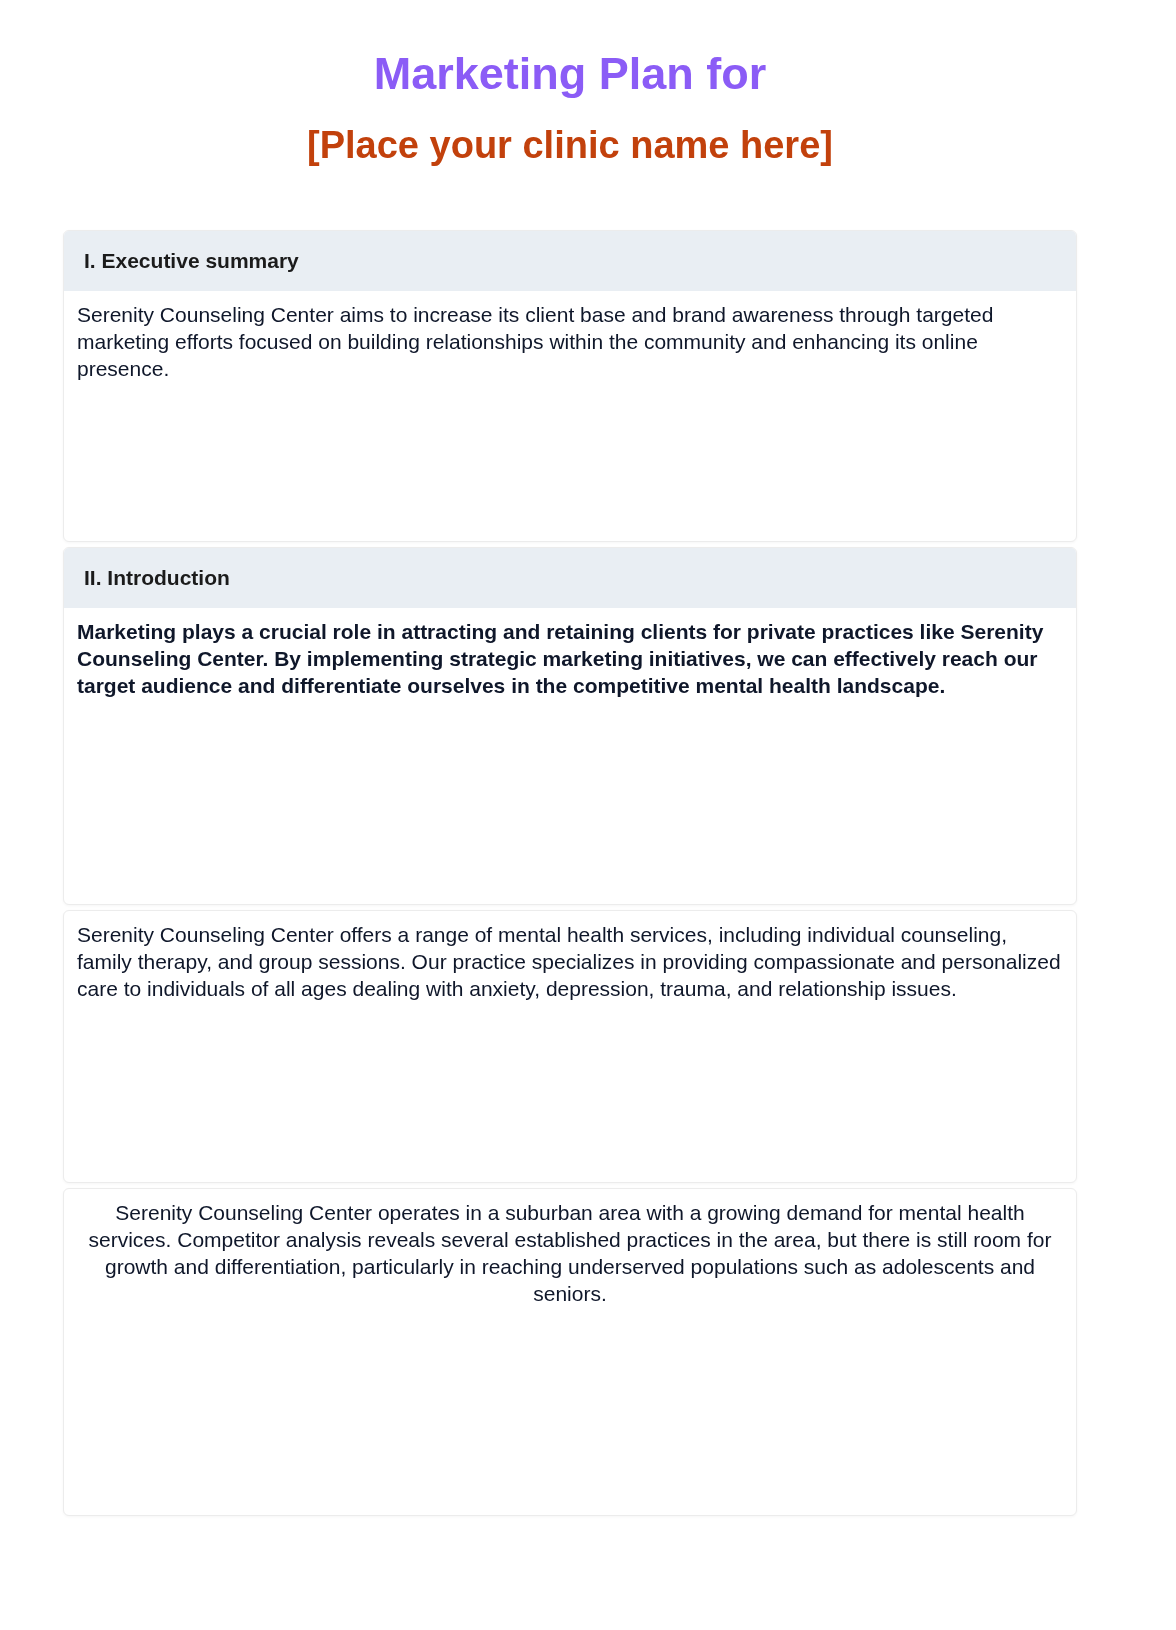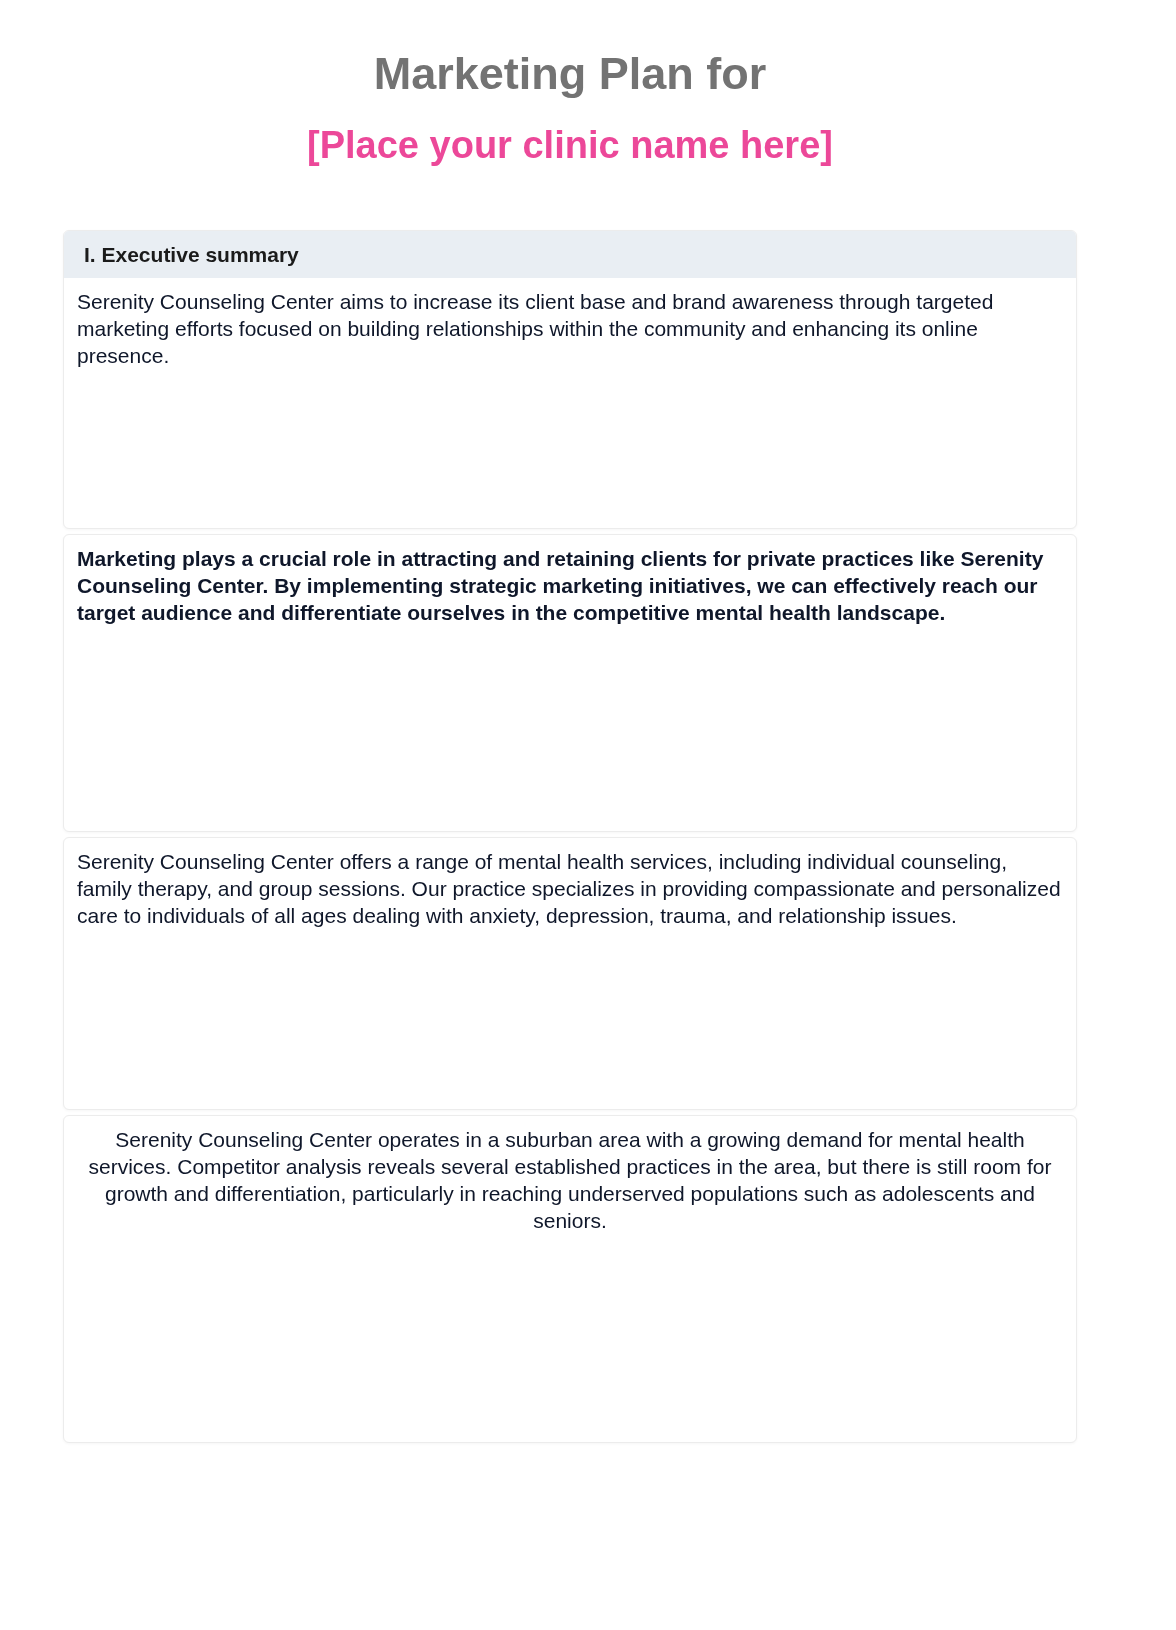--- a/index.html
+++ b/index.html
@@ -16,44 +16,44 @@
   .content {
     width: 1014px;
     margin-left: 63px;
   }
   .doc-title {
     margin: 48px 0 0 0;
     text-align: center;
     font-size: 45px;
     line-height: 1.15;
     font-weight: bold;
-    color: #737373;
+    color: #8b5cf6;
   }
   .doc-subtitle {
     margin: 24px 0 0 0;
     text-align: center;
     font-size: 38px;
     line-height: 1.15;
     font-weight: bold;
-    color: #ec4899;
+    color: #c2410c;
   }
   .sections {
     margin-top: 63px;
   }
   .section {
     background: #ffffff;
     border: 1px solid #ececec;
     border-radius: 6px;
     margin-bottom: 5px;
     overflow: hidden;
     box-shadow: 0 1px 3px rgba(0,0,0,0.04);
   }
   .section-header {
     background: #e9eef3;
-    height: 47px;
+    height: 60px;
     display: flex;
     align-items: center;
     padding: 0 20px;
     box-sizing: border-box;
   }
   .section-heading {
     font-size: 21px;
     font-weight: bold;
     color: #1b1b1b;
   }
@@ -81,20 +81,23 @@
   <div class="sections">
 
     <div class="section">
       <div class="section-header">
         <span class="section-heading">I. Executive summary</span>
       </div>
       <div class="section-body body-1">Serenity Counseling Center aims to increase its client base and brand awareness through targeted marketing efforts focused on building relationships within the community and enhancing its online presence.</div>
     </div>
 
     <div class="section">
+      <div class="section-header">
+        <span class="section-heading">II. Introduction</span>
+      </div>
       <div class="section-body body-2">Marketing plays a crucial role in attracting and retaining clients for private practices like Serenity Counseling Center. By implementing strategic marketing initiatives, we can effectively reach our target audience and differentiate ourselves in the competitive mental health landscape.</div>
     </div>
 
     <div class="section">
       <div class="section-body body-3">Serenity Counseling Center offers a range of mental health services, including individual counseling, family therapy, and group sessions. Our practice specializes in providing compassionate and personalized care to individuals of all ages dealing with anxiety, depression, trauma, and relationship issues.</div>
     </div>
 
     <div class="section">
       <div class="section-body body-4">Serenity Counseling Center operates in a suburban area with a growing demand for mental health services. Competitor analysis reveals several established practices in the area, but there is still room for growth and differentiation, particularly in reaching underserved populations such as adolescents and seniors.</div>
     </div>

